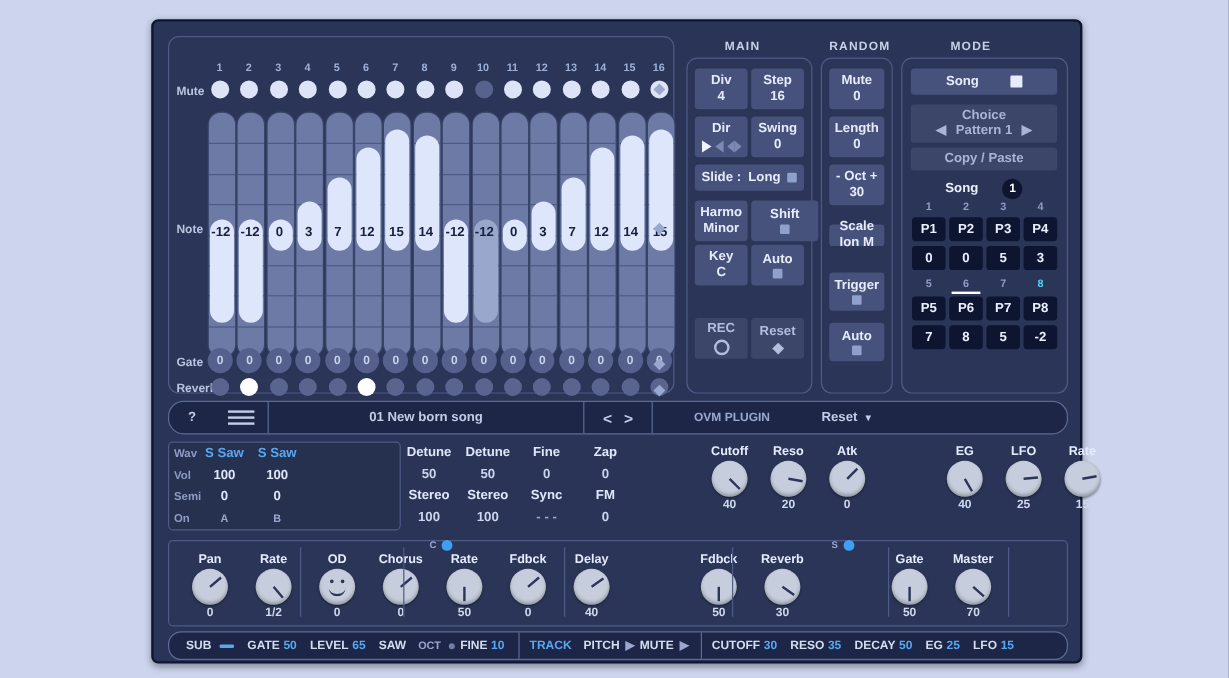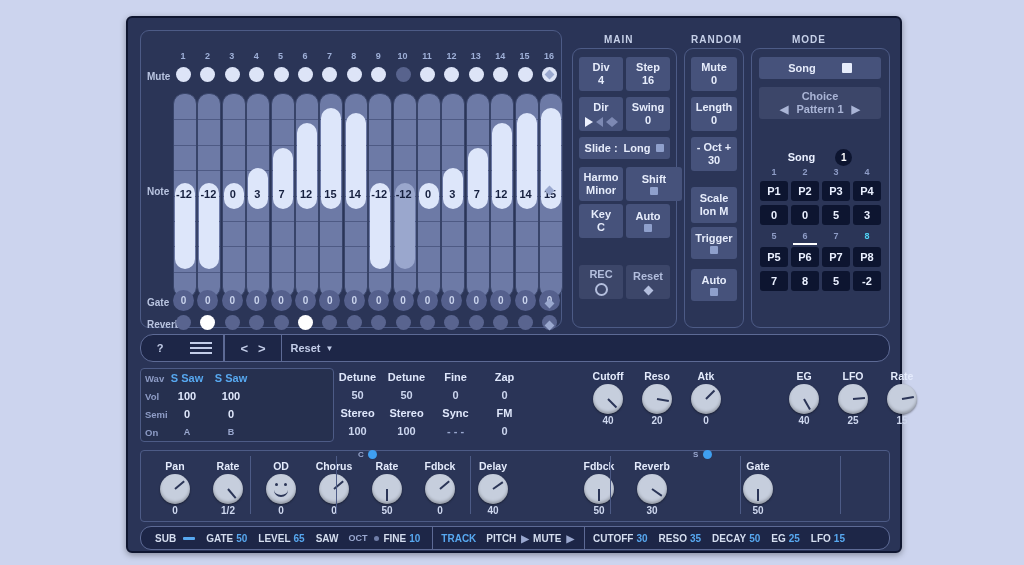--- a/index.html
+++ b/index.html
@@ -442,21 +442,21 @@
         <span class="v">0</span>
     </div>
     <div class="btn" style="position:absolute;left:6px;top:48px;width:46px;height:34px">
       <span>Length</span>
         <span class="v">0</span>
     </div>
     <div class="btn" style="position:absolute;left:6px;top:88px;width:46px;height:34px">
       <span>- Oct +</span>
         <span class="v">30</span>
     </div>
-    <div class="btn" style="position:absolute;left:6px;top:138px;width:46px;height:36px">
+    <div class="btn" style="position:absolute;left:6px;top:138px;width:46px;height:18px">
       <span>Scale</span>
         <span class="v">Ion M</span>
     </div>
     <div class="btn" style="position:absolute;left:6px;top:178px;width:46px;height:32px">
       <span>Trigger</span>
         <span class="sq"></span>
     </div>
     <div class="btn" style="position:absolute;left:6px;top:220px;width:46px;height:32px">
       <span>Auto</span>
         <span class="sq"></span>
@@ -470,20 +470,21 @@
       <span style="width:10px;height:10px;background:#e6ecfb;border-radius:1px"></span>
     </div>
     <div class="btn" style="position:absolute;left:7px;top:38px;width:122px;height:32px;background:#3c4669;color:#aab5d6">
       <span>Choice</span>
       <span style="display:flex;align-items:center;gap:8px">
         <span>◀</span>
         <span>Pattern 1</span>
         <span>▶</span>
       </span>
     </div>
+    <div class="btn" style="position:absolute;left:7px;top:74px;width:122px;height:19px;background:#3c4669;color:#aab5d6;font-size:11px">Copy / Paste</div>
 
     <div style="position:absolute;left:7px;top:102px;width:122px;height:12px;display:flex;align-items:center;justify-content:center;gap:20px">
       <span style="color:#eaf0ff;font-size:11px;font-weight:bold">Song</span>
       <span class="badge">1</span>
     </div>
     <div id="songgrid">
         <div class="songidx" style="position: absolute; left: 8px; top: 118px; width: 28px;">1</div>
         <div class="songcell" style="position: absolute; left: 8px; top: 132px; width: 28px; height: 20px;">P1</div>
         <div class="songcell" style="position: absolute; left: 8px; top: 156px; width: 28px; height: 20px;">0</div>
         <div class="songidx" style="position: absolute; left: 39px; top: 118px; width: 28px;">2</div>
@@ -514,26 +515,28 @@
   <div class="panel" id="transport">
     <div class="tseg" style="width:38px">?</div>
     <div class="tseg" style="width:44px">
       <span class="hamb">
           <span></span>
           <span></span>
           <span></span>
         </span>
     </div>
     <div class="tdiv"></div>
+    <div class="tseg" style="width:262px">01 New born song</div>
     <div class="tdiv"></div>
     <div class="tseg" style="width:56px;gap:10px;font-size:13px">
       <span>&lt;</span>
       <span>&gt;</span>
     </div>
     <div class="tdiv"></div>
+    <div class="tseg" style="width:132px;color:#9aa8cf;font-size:10px">OVM PLUGIN</div>
     <div class="tseg" style="width:60px;color:#c3cde8;gap:5px">
       <span>Reset</span>
       <span style="font-size:8px">▼</span>
     </div>
   </div>
 
   <div id="osc" style="position:absolute">
     <div class="oscg" style="grid-template-columns:24px 44px 44px 1fr;grid-template-rows:repeat(4,1fr)">
       <div class="ocell hd">Wav</div>
       <div class="ocell blue">S Saw</div>
@@ -686,20 +689,27 @@
           <div class="ptr" style="transform: rotate(-55deg);"></div>
         </div>
         <div class="knobval">30</div>
       </div>
       <div class="knobwrap" style="left: 595px; top: 10px;">
         <div class="knoblbl">Gate</div>
         <div class="knob">
           <div class="ptr" style="transform: rotate(0deg);"></div>
         </div>
         <div class="knobval">50</div>
+      </div>
+      <div class="knobwrap" style="left: 648px; top: 10px;">
+        <div class="knoblbl">Master</div>
+        <div class="knob">
+          <div class="ptr" style="transform: rotate(-48deg);"></div>
+        </div>
+        <div class="knobval">70</div>
       </div>
       <div class="sep" style="left: 110px; top: 6px; height: 58px;"></div>
       <div class="sep" style="left: 196px; top: 6px; height: 58px;"></div>
       <div class="sep" style="left: 330px; top: 6px; height: 58px;"></div>
       <div class="sep" style="left: 470px; top: 6px; height: 58px;"></div>
       <div class="sep" style="left: 600px; top: 6px; height: 58px;"></div>
       <div class="sep" style="left: 700px; top: 6px; height: 58px;"></div>
       <div style="position: absolute; left: 218px; top: 0px; color: rgb(154, 168, 207); font-size: 8px; font-weight: bold;">C</div>
       <div style="position: absolute; left: 228px; top: 0px; width: 9px; height: 9px; border-radius: 50%; background: rgb(63, 159, 240);"></div>
       <div style="position: absolute; left: 553px; top: 0px; color: rgb(154, 168, 207); font-size: 8px; font-weight: bold;">S</div>

